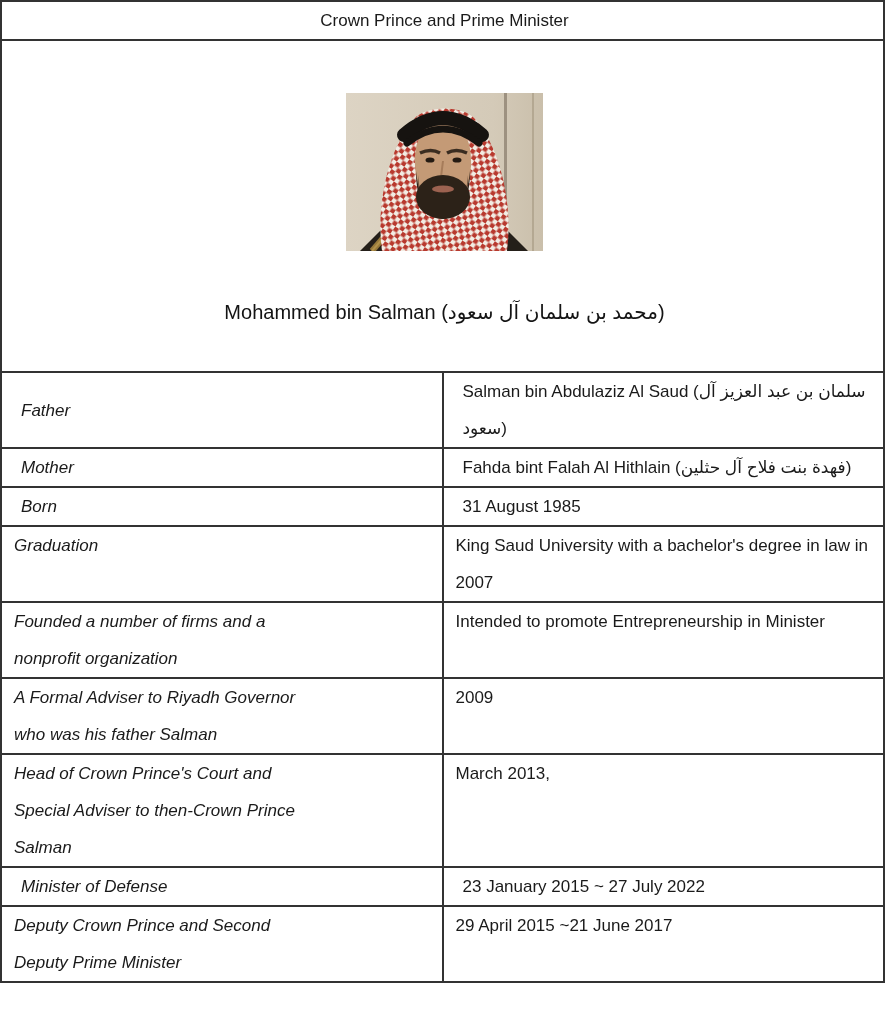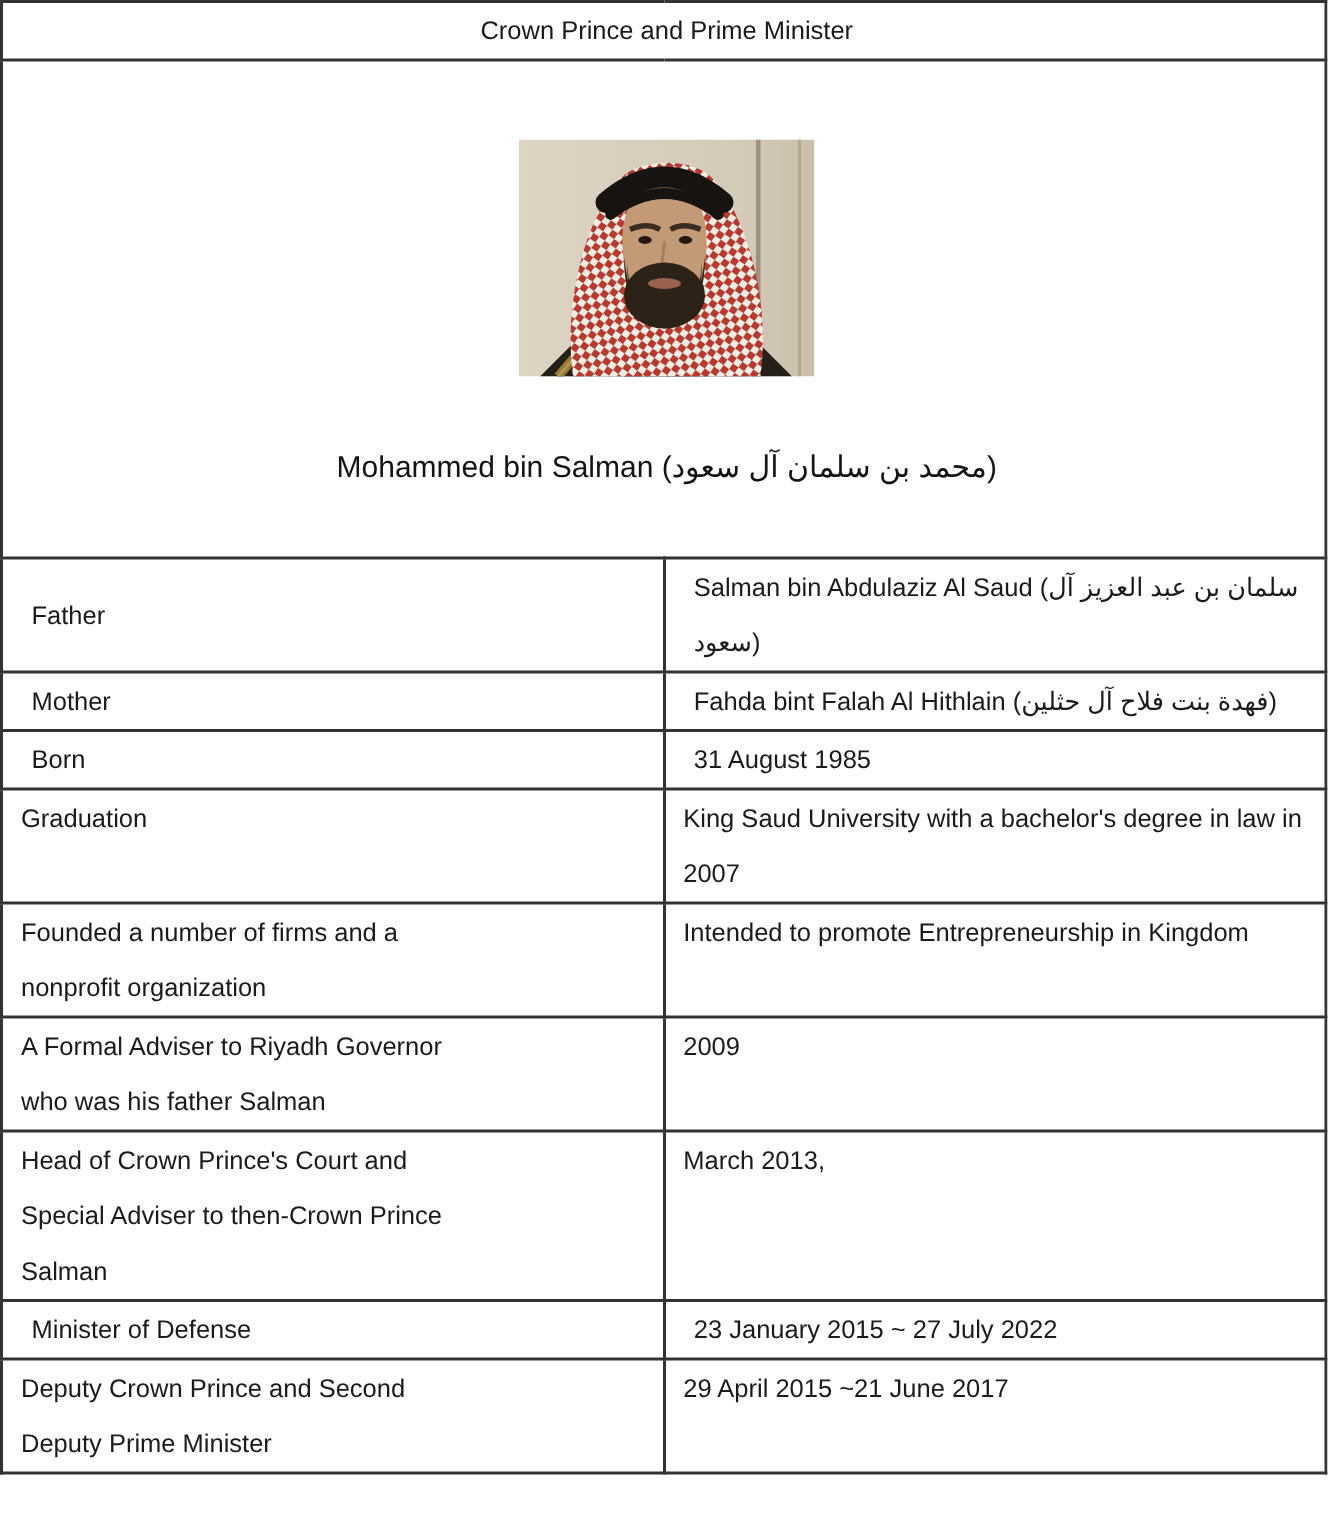--- a/index.html
+++ b/index.html
@@ -21,21 +21,21 @@
   }
   table.profile td {
     border: 2px solid #333333;
     font-size: 17px;
     line-height: 37px;
     vertical-align: middle;
     padding: 0 8px 0 12px;
     white-space: pre-line;
     overflow: hidden;
   }
-  td.col-label { width: 368px; }
+  td.col-label { width: 368px; font-style: italic; }
   td.col-value { width: 515px; }
 
   td.header-cell {
     text-align: center;
     padding: 0;
     height: 220px;
     vertical-align: top;
   }
   .photo-wrap {
     margin: 15px auto 2px auto;
@@ -134,21 +134,21 @@
     <td class="col-value">31 August 1985</td>
   </tr>
   <tr class="r2">
     <td class="col-label">Graduation</td>
     <td class="col-value">King Saud University with a bachelor's degree in law in
 2007</td>
   </tr>
   <tr class="r2">
     <td class="col-label">Founded a number of firms and a
 nonprofit organization</td>
-    <td class="col-value">Intended to promote Entrepreneurship in Kingdom</td>
+    <td class="col-value">Intended to promote Entrepreneurship in Minister</td>
   </tr>
   <tr class="r2">
     <td class="col-label">A Formal Adviser to Riyadh Governor
 who was his father Salman</td>
     <td class="col-value">2009</td>
   </tr>
   <tr class="r3">
     <td class="col-label">Head of Crown Prince's Court and
 Special Adviser to then-Crown Prince
 Salman</td>

